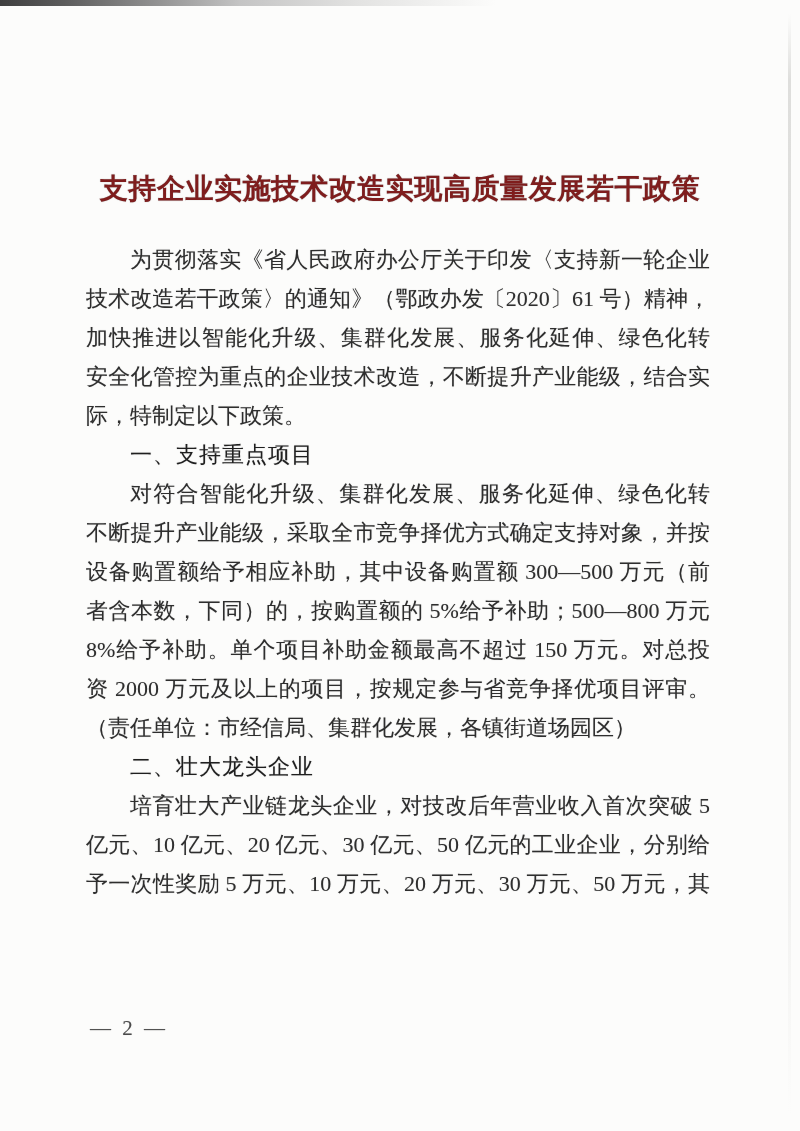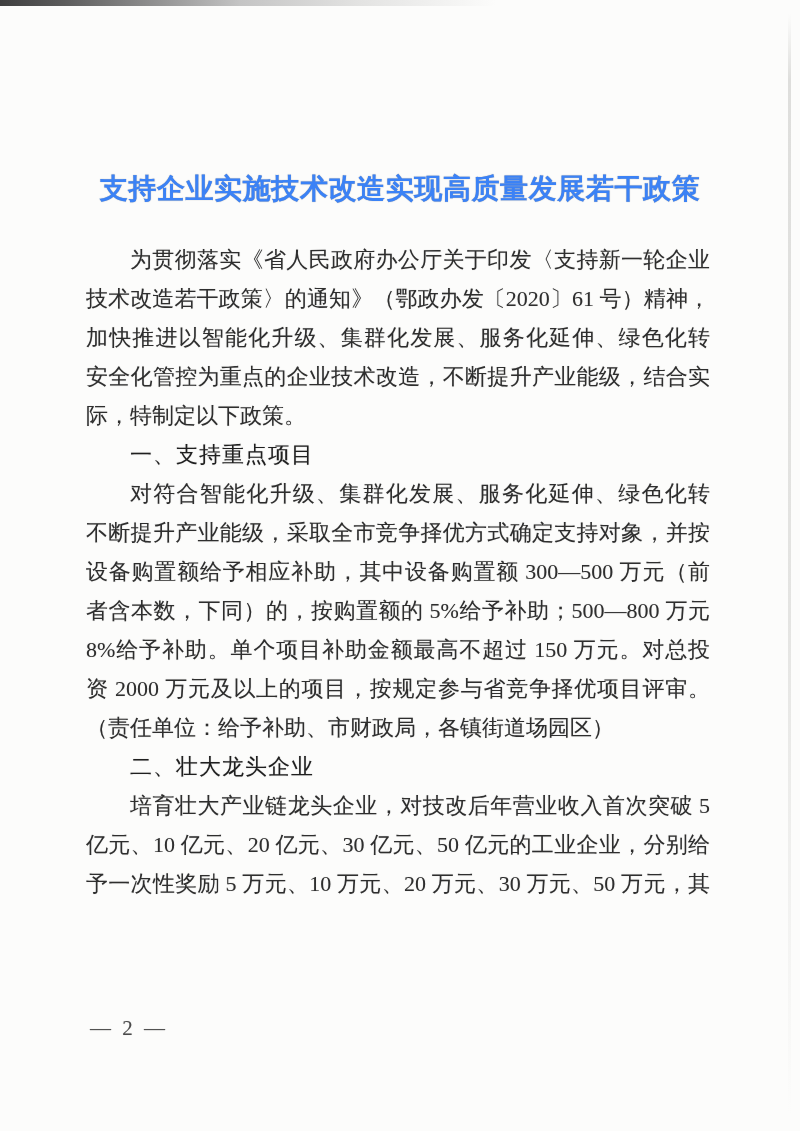--- a/index.html
+++ b/index.html
@@ -35,21 +35,21 @@
   }
   .doc-title {
     position: absolute;
     top: 170px; left: 0;
     width: 100%;
     margin: 0;
     text-align: center;
     font-size: 28px;
     font-weight: bold;
     letter-spacing: 0.6px;
-    color: #3b82f6;
+    color: #7f1d1d;
     text-shadow: 0 0 1px rgba(25,25,25,0.45);
     font-family: "Liberation Serif", serif;
   }
   .content {
     position: absolute;
     top: 240px; left: 86px;
     width: 624px;
     font-size: 22px;
     line-height: 39px;
     text-shadow: 0 0 1px rgba(55,55,55,0.30);
@@ -102,21 +102,21 @@
         <div class="line">际，特制定以下政策。</div>
       </div>
       <div class="heading">一、支持重点项目</div>
       <div class="paragraph">
         <div class="line indent fill">对符合智能化升级、集群化发展、服务化延伸、绿色化转型、</div>
         <div class="line fill">不断提升产业能级，采取全市竞争择优方式确定支持对象，并按</div>
         <div class="line fill">设备购置额给予相应补助，其中设备购置额 300—500 万元（前</div>
         <div class="line fill">者含本数，下同）的，按购置额的 5%给予补助；500—800 万元</div>
         <div class="line fill">8%给予补助。单个项目补助金额最高不超过 150 万元。对总投</div>
         <div class="line fill">资 2000 万元及以上的项目，按规定参与省竞争择优项目评审。</div>
-        <div class="line">（责任单位：给予补助、市财政局，各镇街道场园区）</div>
+        <div class="line">（责任单位：市经信局、集群化发展，各镇街道场园区）</div>
       </div>
       <div class="heading">二、壮大龙头企业</div>
       <div class="paragraph">
         <div class="line indent fill">培育壮大产业链龙头企业，对技改后年营业收入首次突破 5</div>
         <div class="line fill">亿元、10 亿元、20 亿元、30 亿元、50 亿元的工业企业，分别给</div>
         <div class="line fill">予一次性奖励 5 万元、10 万元、20 万元、30 万元、50 万元，其</div>
       </div>
     </div>
 
   <div class="page-number">— 2 —</div>

